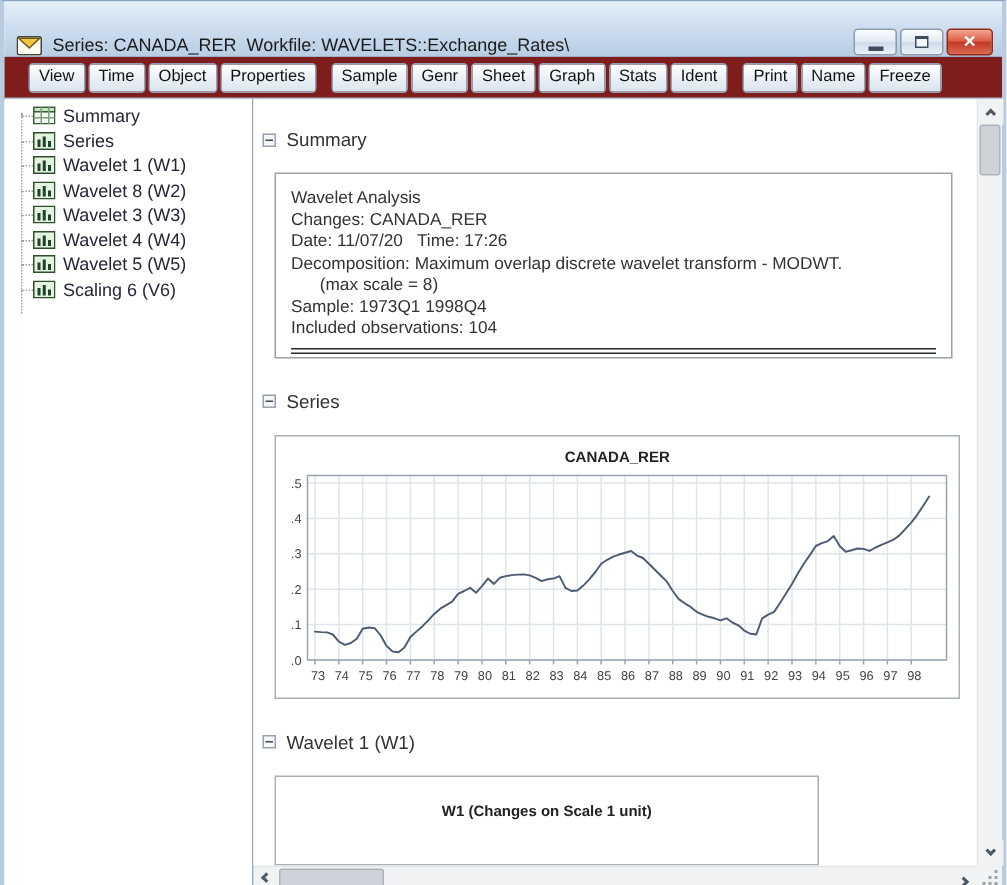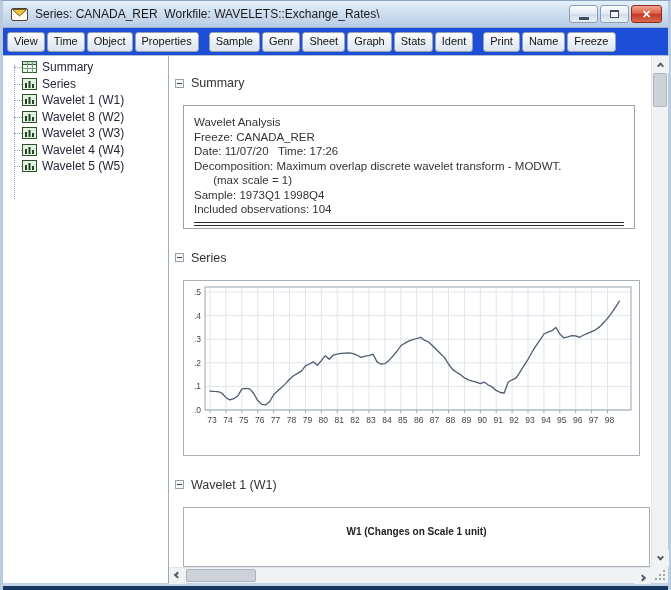--- a/index.html
+++ b/index.html
@@ -1,37 +1,37 @@
 <!DOCTYPE html>
 <html><head>
 <meta charset="utf-8">
 <style>
   * { box-sizing: border-box; margin: 0; padding: 0; }
   body { font-family: "Liberation Sans", sans-serif; background: #e8e8e8; }
   .window { position: relative; width: 671px; height: 590px;
             border-left: 3px solid #b9cbdf; border-right: 3px solid #b9cbdf;
             border-top: 1px solid #8ba4c0; background: #fff; }
   
-  .titlebar { height: 27px; display: flex; align-items: center; padding: 0 6px 0 8px;
+  .titlebar { height: 37px; display: flex; align-items: flex-end; padding: 0 6px 0 8px;
               background: linear-gradient(#e6f0fb, #cfdff0 45%, #b8cde4);
               border-bottom: 1px solid #9db2ca; }
   .title-icon { display: inline-flex; margin-right: 7px; }
   .title-text { font-size: 12px; color: #1b1b1b; white-space: pre; flex: 1; overflow: hidden; }
   .win-buttons { display: flex; gap: 2px; }
   .wbtn { width: 29px; height: 18px; border-radius: 3px; border: 1px solid #8d9cae;
           display: flex; align-items: center; justify-content: center; position: relative;
           background: linear-gradient(#fbfdfe, #e2eaf3 48%, #cfdbe9 52%, #e9f1f8); }
   .wbtn.close { width: 31px; border-color: #8e2b1d;
           background: linear-gradient(#f2a593, #dd5f46 45%, #c23a28 52%, #d96a50); }
   .glyph-min { width: 10px; height: 3px; background: #3f4c62; margin-top: 8px; }
   .glyph-rest { width: 9px; height: 8px; border: 1px solid #3f4c62; border-top-width: 2px; background: #f4f8fc; }
   .glyph-close { color: #fff; font-size: 11px; font-weight: bold; line-height: 1; }
   
-  .toolbar { height: 28px; display: flex; align-items: center; gap: 10px; padding: 0 4px;
-             background: #1d4ed8; border-bottom: 1px solid #aebfd2; }
+  .toolbar { height: 28px; display: flex; align-items: center; gap: 10px; padding: 0 16px;
+             background: #7f1d1d; border-bottom: 1px solid #aebfd2; }
   .tb-group { display: flex; gap: 2px; }
   .tb-btn { font-size: 11px; color: #111; padding: 2px 6px 3px 6px; border: 1px solid #93a1b2;
             border-radius: 3px; background: linear-gradient(#ffffff, #e9eff6 55%, #dbe4ef);
             cursor: default; line-height: 13px; }
   
   .wbody { display: flex; height: 527px; }
   .tree { width: 166px; background: #fff; border-right: 1px solid #9aacc2;
           padding: 3px 0 0 4px; position: relative; overflow: hidden; }
   .tree::before { content: ""; position: absolute; left: 11px; top: 9px; height: 134px;
                   border-left: 1px dotted #9aa4b4; }
@@ -48,21 +48,21 @@
   .collapse-box { width: 9px; height: 9px; border: 1px solid #98a2ae; background: #f4f6f8;
                   position: relative; margin-right: 7px; }
   .collapse-box::before { content: ""; position: absolute; left: 1px; top: 3px; width: 5px; height: 1px; background: #444; }
   .sec-label { font-size: 12.5px; color: #333; }
   .summary-box { margin: 15px 0 0 14px; width: 452px; border: 1px solid #9aa2ac;
                  padding: 9px 10px 2px 10px; }
   .sline { font-size: 11.5px; line-height: 14.5px; color: #333; font-weight: 500; white-space: pre-wrap; }
   .double-rule { margin-top: 5px; height: 4px; border-top: 1px solid #2a2a2a; border-bottom: 1px solid #2a2a2a; }
   .graph-box { margin: 15px 0 0 14px; width: 457px; height: 176px; border: 1px solid #a8b0b8; overflow: hidden; }
   .graph-title { text-align: center; font-size: 10px; font-weight: bold; color: #222; padding-top: 9px; }
-  .w1-box { margin: 15px 0 0 14px; width: 467px; height: 60px; border: 1px solid #a8b0b8; }
+  .w1-box { margin: 15px 0 0 14px; width: 363px; height: 60px; border: 1px solid #a8b0b8; }
   .w1-title { text-align: center; font-size: 10px; font-weight: bold; color: #222; padding-top: 18px; }
   .mt20 { margin-top: 20px; } .mt22 { margin-top: 22px; }
   
   .vscroll { width: 17px; background: #f1f2f4; display: flex; flex-direction: column; border-left: 1px solid #e2e4e8; }
   .hscroll-row { display: flex; height: 16px; }
   .hscroll { width: 482px; background: #f1f2f4; display: flex; border-top: 1px solid #e2e4e8; }
   .sbtn { width: 17px; height: 16px; flex: 0 0 auto; display: flex; align-items: center; justify-content: center; background: #f1f2f4; }
   .vscroll .sbtn { height: 17px; width: 17px; }
   .vthumb { height: 34px; margin: 0 1px; background: #cdd2d9; border: 1px solid #aeb4bc; border-radius: 2px; }
   .hthumb { width: 70px; margin: 1px 0; background: #cdd2d9; border: 1px solid #aeb4bc; border-radius: 2px; }
@@ -182,46 +182,53 @@
             <use href="#icn-graph"></use>
           </svg>
         <span class="tlabel">Wavelet 4 (W4)</span>
       </div>
       <div class="trow">
         <svg class="ticon" width="15" height="12">
             <use href="#icn-graph"></use>
           </svg>
         <span class="tlabel">Wavelet 5 (W5)</span>
       </div>
+      <div class="trow">
+        <svg class="ticon" width="15" height="12">
+            <use href="#icn-graph"></use>
+          </svg>
+        <span class="tlabel">Scaling 6 (V6)</span>
+      </div>
     </div>
 
     <div class="main">
       <div class="content-row">
         <div class="content">
 
           <div class="sec-header mt20">
             <span class="collapse-box"></span>
             <span class="sec-label">Summary</span>
           </div>
           <div class="summary-box">
             <div class="sline">Wavelet Analysis</div>
-            <div class="sline">Freeze: CANADA_RER</div>
+            <div class="sline">Changes: CANADA_RER</div>
             <div class="sline">Date: 11/07/20   Time: 17:26</div>
             <div class="sline">Decomposition: Maximum overlap discrete wavelet transform - MODWT.</div>
-            <div class="sline">      (max scale = 1)</div>
+            <div class="sline">      (max scale = 8)</div>
             <div class="sline">Sample: 1973Q1 1998Q4</div>
             <div class="sline">Included observations: 104</div>
             <div class="double-rule"></div>
           </div>
 
           <div class="sec-header mt22">
             <span class="collapse-box"></span>
             <span class="sec-label">Series</span>
           </div>
           <div class="graph-box">
+            <div class="graph-title">CANADA_RER</div>
             <svg id="series-svg" width="455" height="150">
                 <line x1="21" y1="129" x2="447" y2="129" stroke="#dfe5ec" stroke-width="1"></line>
                 <text x="17" y="132" text-anchor="end" font-size="8.5" fill="#444" font-family="&quot;Liberation Sans&quot;, sans-serif">.0</text>
                 <line x1="21" y1="105.4" x2="447" y2="105.4" stroke="#dfe5ec" stroke-width="1"></line>
                 <text x="17" y="108.4" text-anchor="end" font-size="8.5" fill="#444" font-family="&quot;Liberation Sans&quot;, sans-serif">.1</text>
                 <line x1="21" y1="81.8" x2="447" y2="81.8" stroke="#dfe5ec" stroke-width="1"></line>
                 <text x="17" y="84.8" text-anchor="end" font-size="8.5" fill="#444" font-family="&quot;Liberation Sans&quot;, sans-serif">.2</text>
                 <line x1="21" y1="58.2" x2="447" y2="58.2" stroke="#dfe5ec" stroke-width="1"></line>
                 <text x="17" y="61.2" text-anchor="end" font-size="8.5" fill="#444" font-family="&quot;Liberation Sans&quot;, sans-serif">.3</text>
                 <line x1="21" y1="34.599999999999994" x2="447" y2="34.599999999999994" stroke="#dfe5ec" stroke-width="1"></line>

